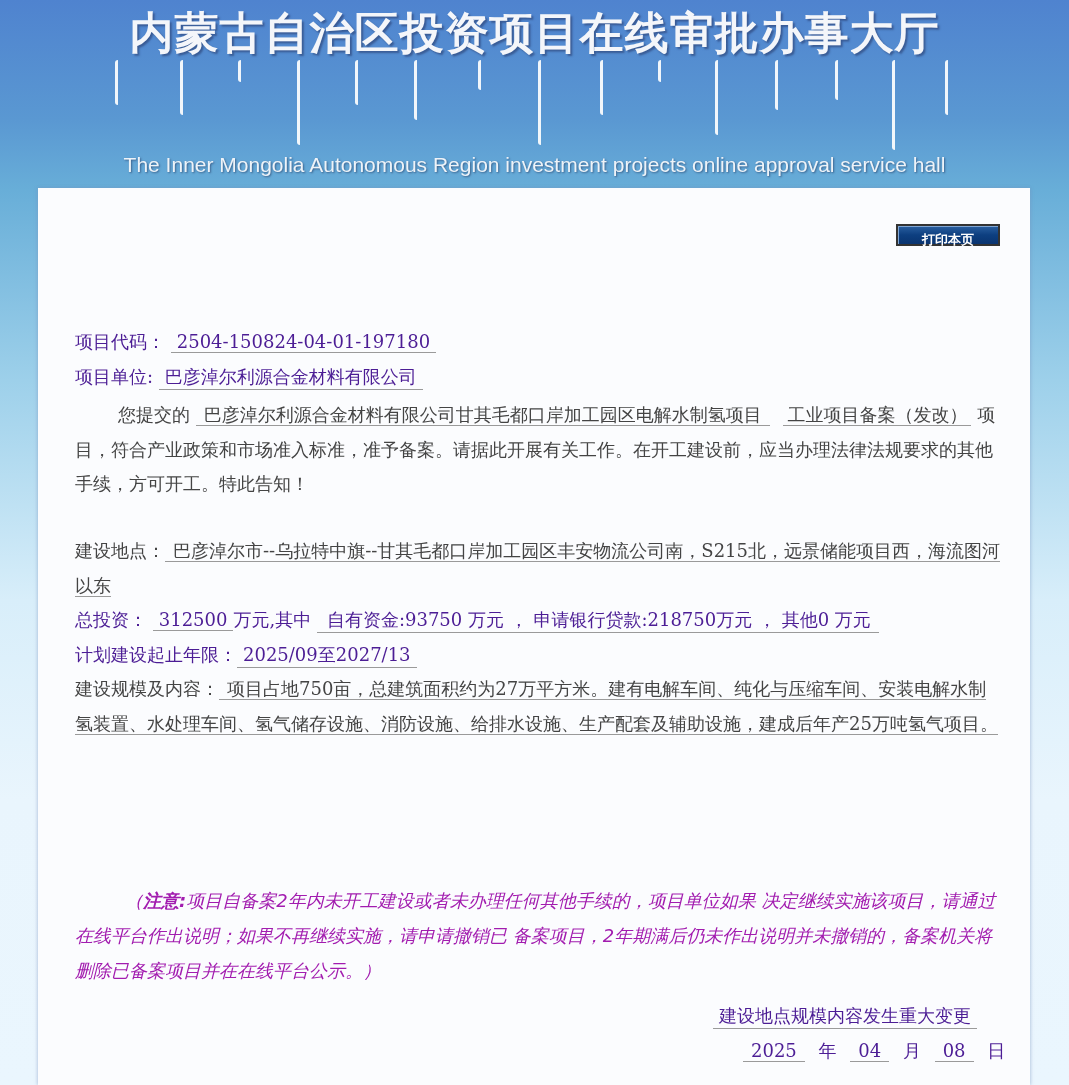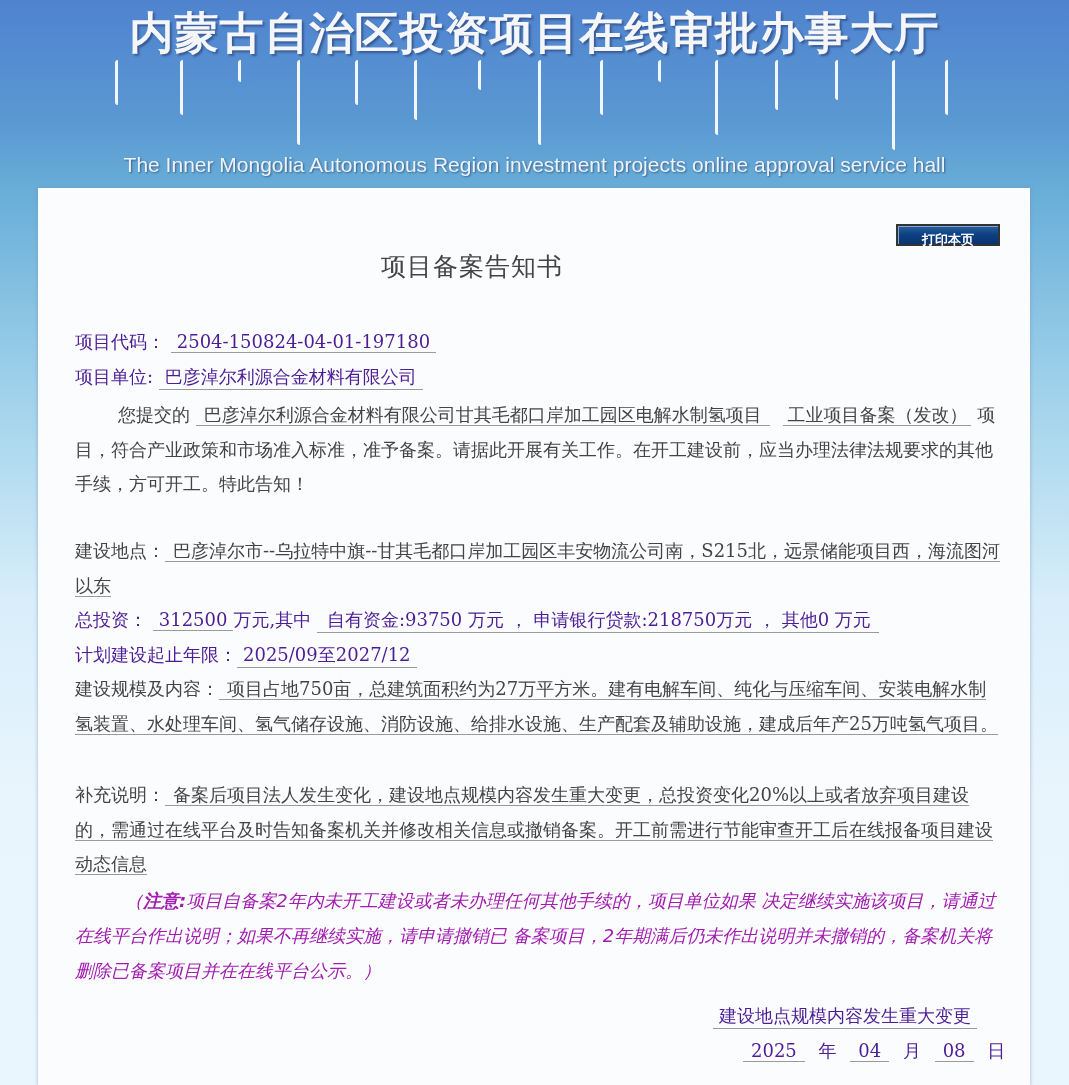--- a/index.html
+++ b/index.html
@@ -70,21 +70,20 @@
     <div class="glyph" style="left:665px;height:50px"></div>
     <div class="glyph" style="left:725px;height:40px"></div>
     <div class="glyph" style="left:782px;height:90px"></div>
     <div class="glyph" style="left:835px;height:55px"></div>
   </div>
   <div class="en-title">The Inner Mongolia Autonomous Region investment projects online approval service hall</div>
 </div>
 
 <div class="paper">
   <div class="print-btn">打印本页</div>
-  <div class="doc-title">项目备案告知书</div>
 
   <div class="line" style="left:37px;top:142px">
     <span>项目代码：</span>
     <span class="u" style="margin-left:0">2504-150824-04-01-197180</span>
   </div>
   <div class="line" style="left:37px;top:177px">
     <span>项目单位:</span>
     <span class="u">巴彦淖尔利源合金材料有限公司</span>
   </div>
 
@@ -99,30 +98,27 @@
     <span>建设地点：</span><span class="ul" style="padding-left:8px">巴彦淖尔市--乌拉特中旗--甘其毛都口岸加工园区丰安物流公司南，S215北，远景储能项目西，海流图河以东</span>
   </div>
 
   <div class="line" style="left:37px;top:420px">
     <span>总投资：</span>
     <span class="u" style="padding:0 6px">312500</span><span>万元,其中</span>
     <span class="u" style="padding:0 8px 0 10px">自有资金:93750 万元 ， 申请银行贷款:218750万元 ， 其他0 万元</span>
   </div>
 
   <div class="line" style="left:37px;top:455px">
-    <span>计划建设起止年限：</span><span class="u">2025/09至2027/12</span>
+    <span>计划建设起止年限：</span><span class="u">2025/09至2027/13</span>
   </div>
 
   <div class="block" style="top:484px">
     <span>建设规模及内容：</span><span class="ul" style="padding-left:8px">项目占地750亩，总建筑面积约为27万平方米。建有电解车间、纯化与压缩车间、安装电解水制氢装置、水处理车间、氢气储存设施、消防设施、给排水设施、生产配套及辅助设施，建成后年产25万吨氢气项目。</span>
   </div>
 
-  <div class="block" style="top:590px">
-    <span>补充说明：</span><span class="ul" style="padding-left:8px">备案后项目法人发生变化，建设地点规模内容发生重大变更，总投资变化20%以上或者放弃项目建设的，需通过在线平台及时告知备案机关并修改相关信息或撤销备案。开工前需进行节能审查开工后在线报备项目建设动态信息</span>
-  </div>
 
   <div class="note">
     <span style="padding-left:50px">（</span><b>注意:</b><span>项目自备案2年内未开工建设或者未办理任何其他手续的，项目单位如果 决定继续实施该项目，请通过在线平台作出说明；如果不再继续实施，请申请撤销已 备案项目，2年期满后仍未作出说明并未撤销的，备案机关将删除已备案项目并在在线平台公示。）</span>
   </div>
 
   <div class="line" style="left:675px;top:816px">
     <span class="u" style="padding:0 6px">建设地点规模内容发生重大变更</span>
   </div>
   <div class="line" style="left:705px;top:851px">
     <span class="u" style="padding:0 8px">2025</span>

